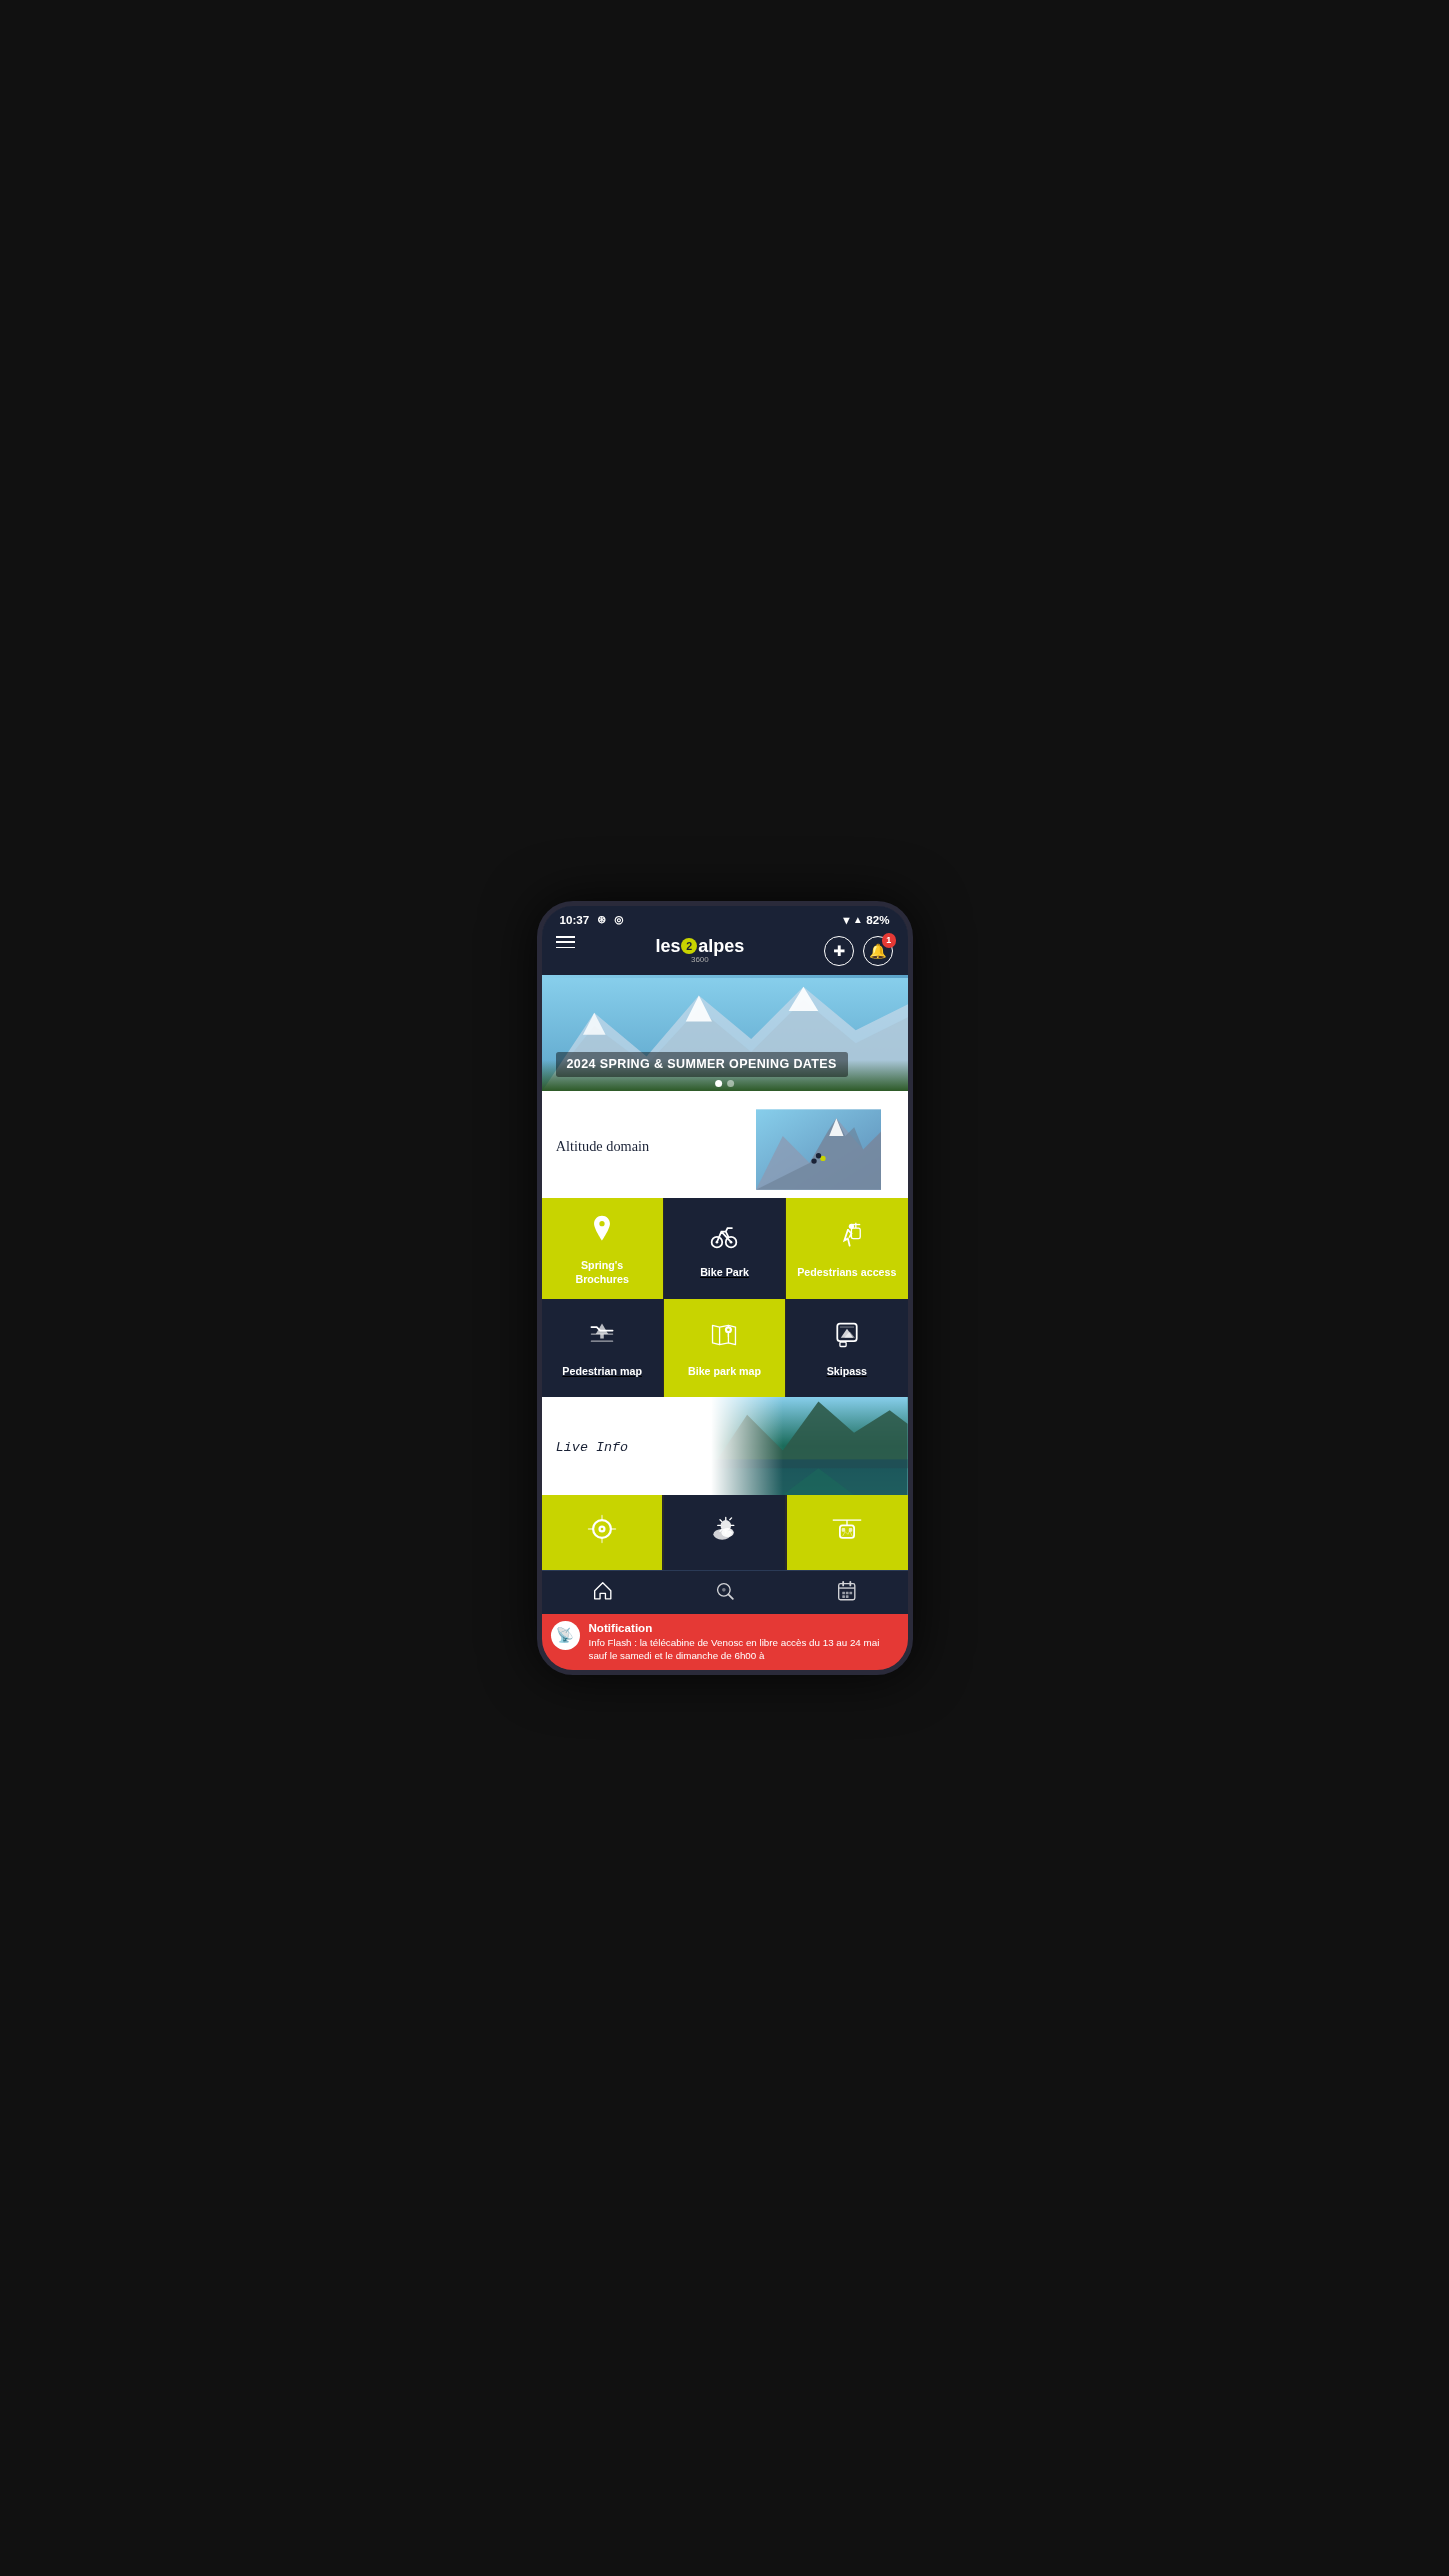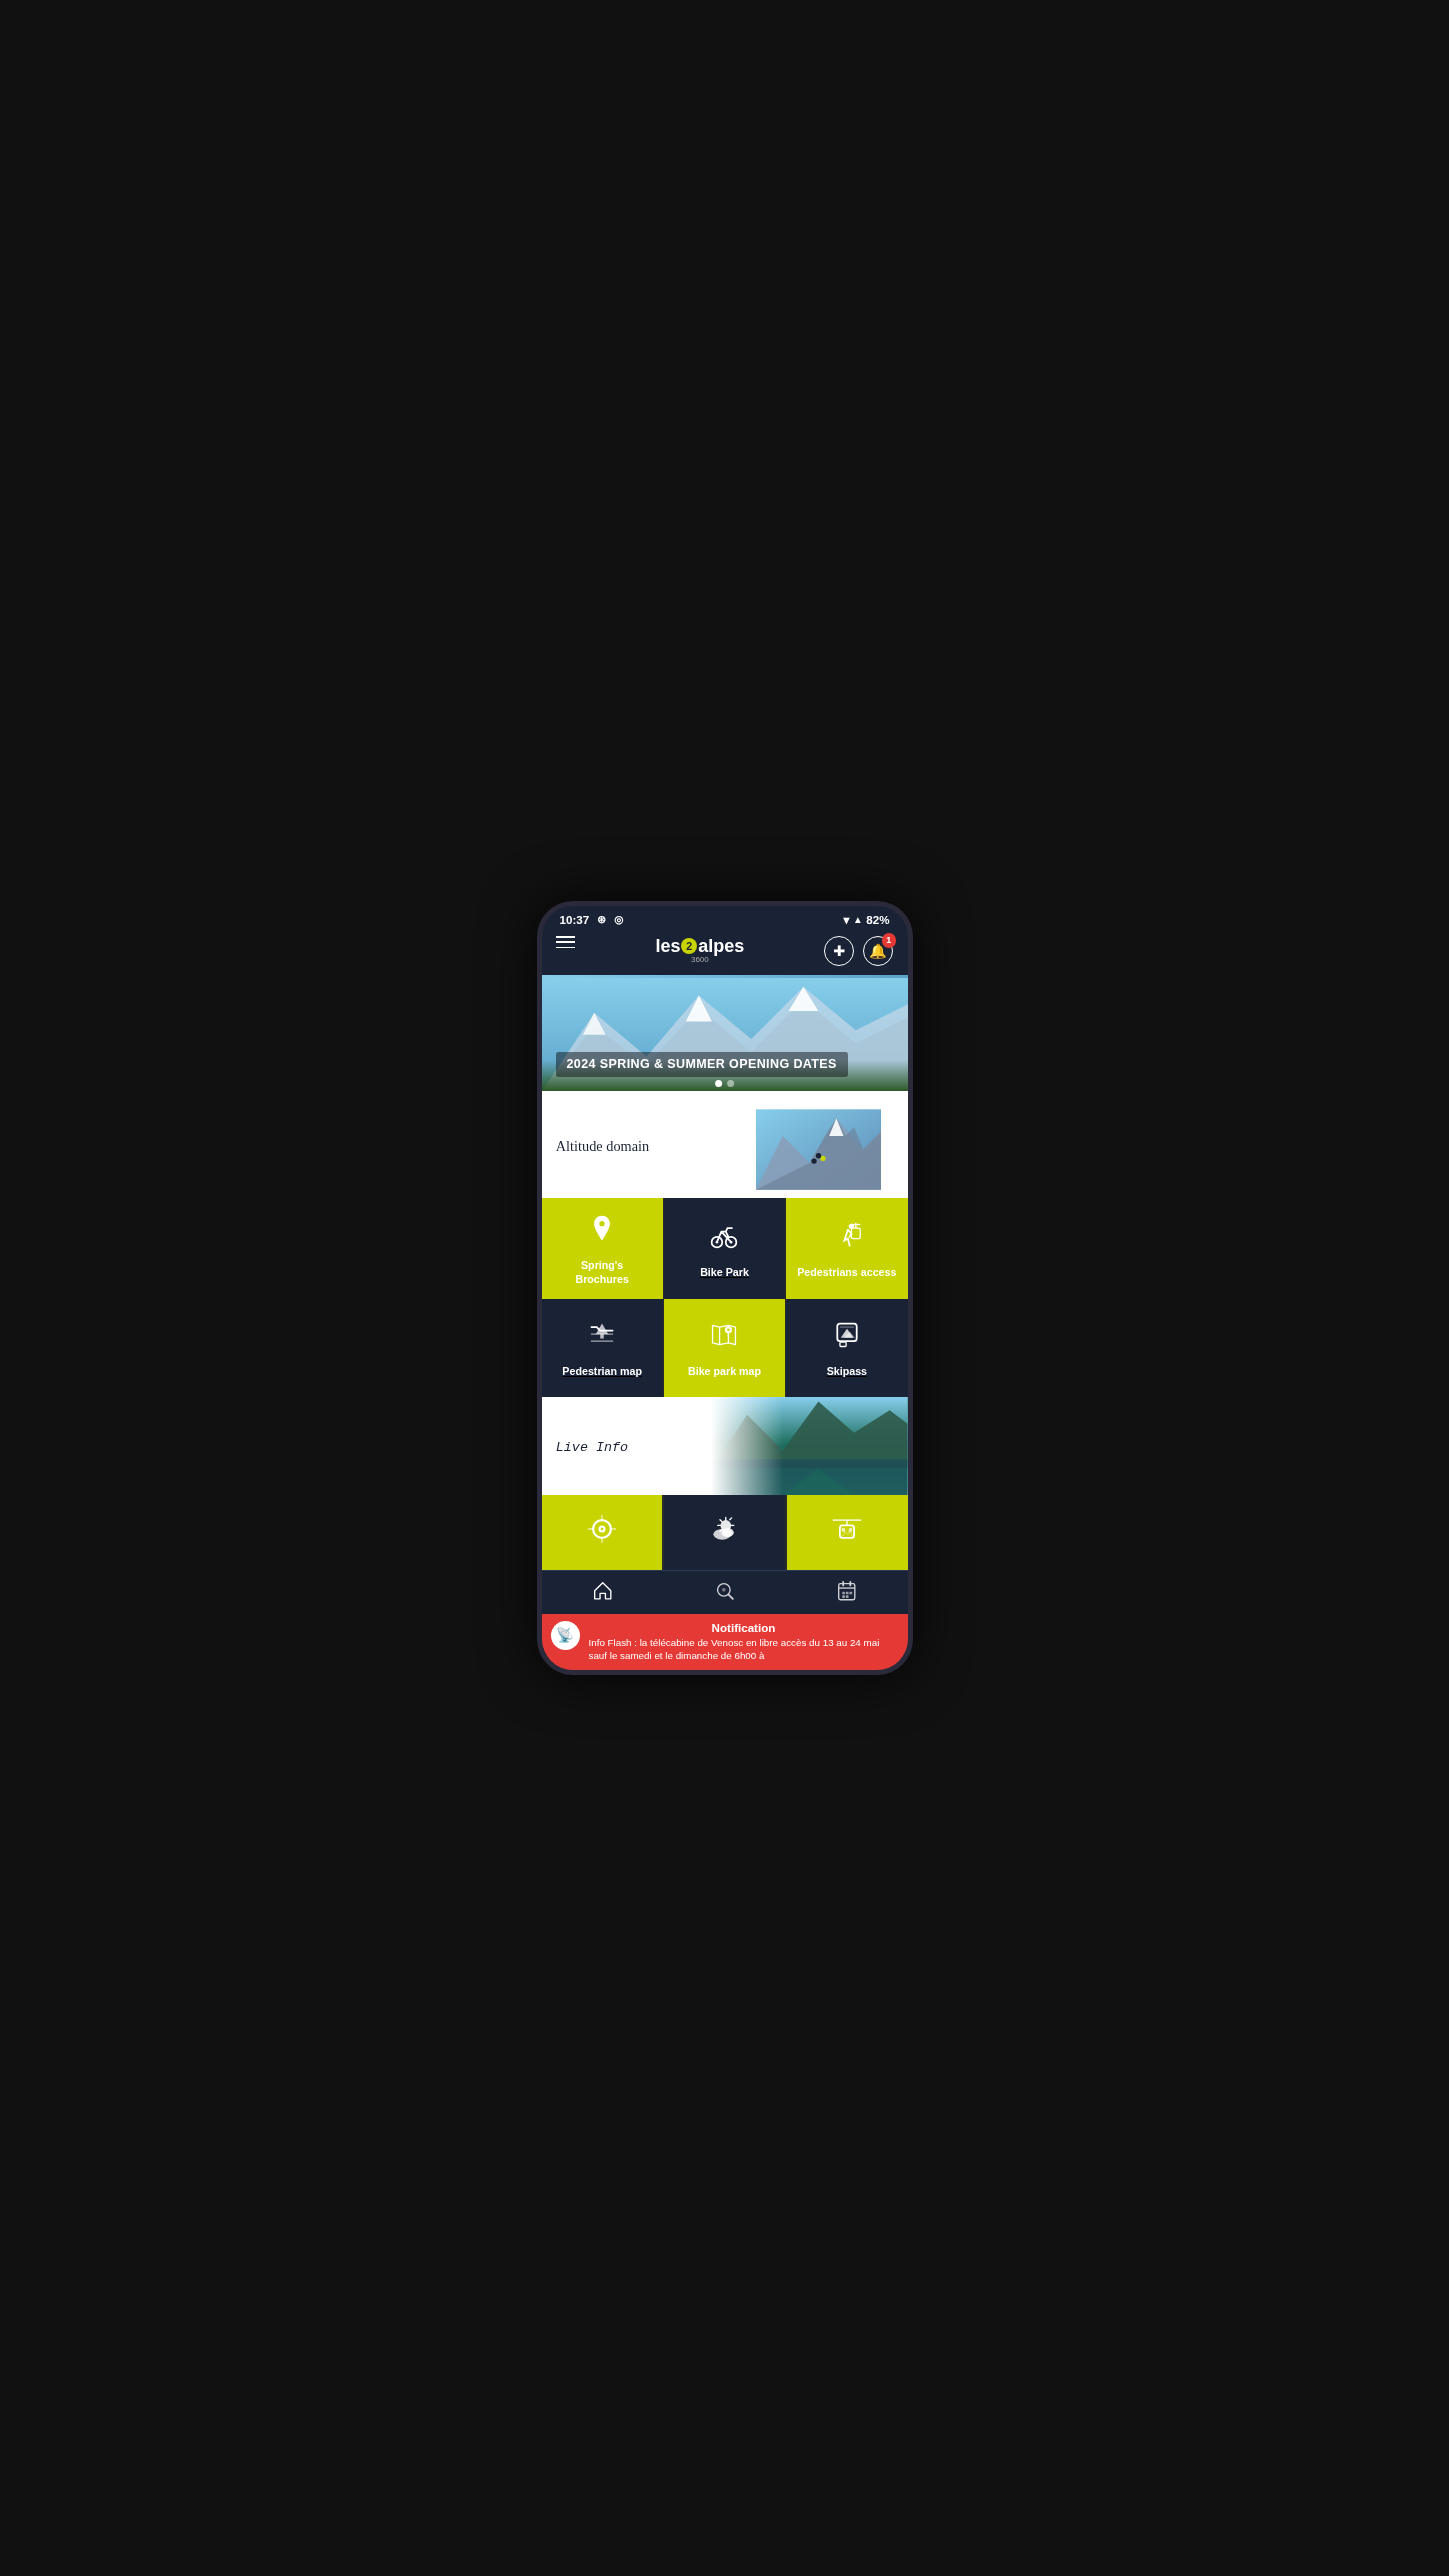--- a/index.html
+++ b/index.html
@@ -356,21 +356,20 @@
       justify-content: center;
       font-size: 14.3px;
     }
 
     .notif-content { flex: 1; }
 
     .notif-title {
       color: white;
       font-weight: 700;
       font-size: 11.6px;
-      text-align: center;
     }
 
     .notif-body {
       color: white;
       font-size: 9.8px;
       line-height: 1.4;
       margin-top: 1.8px;
     }
 
     

